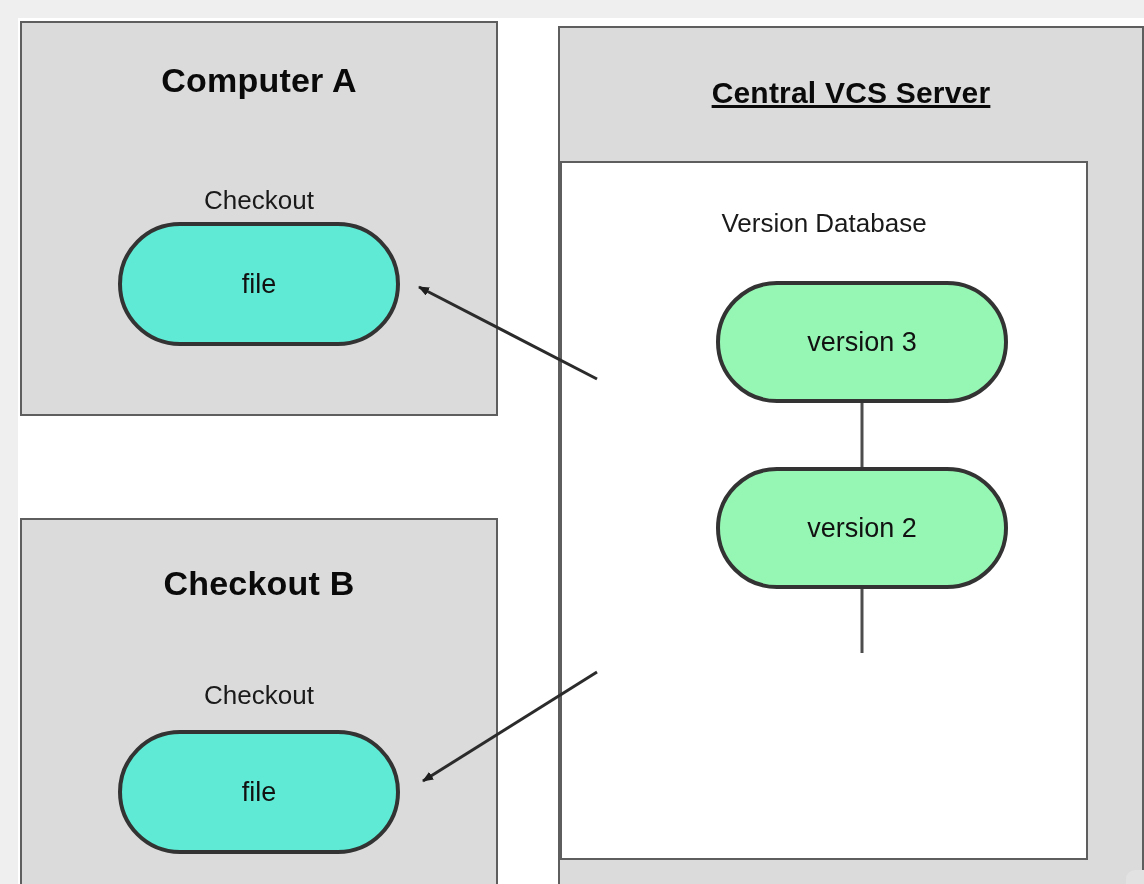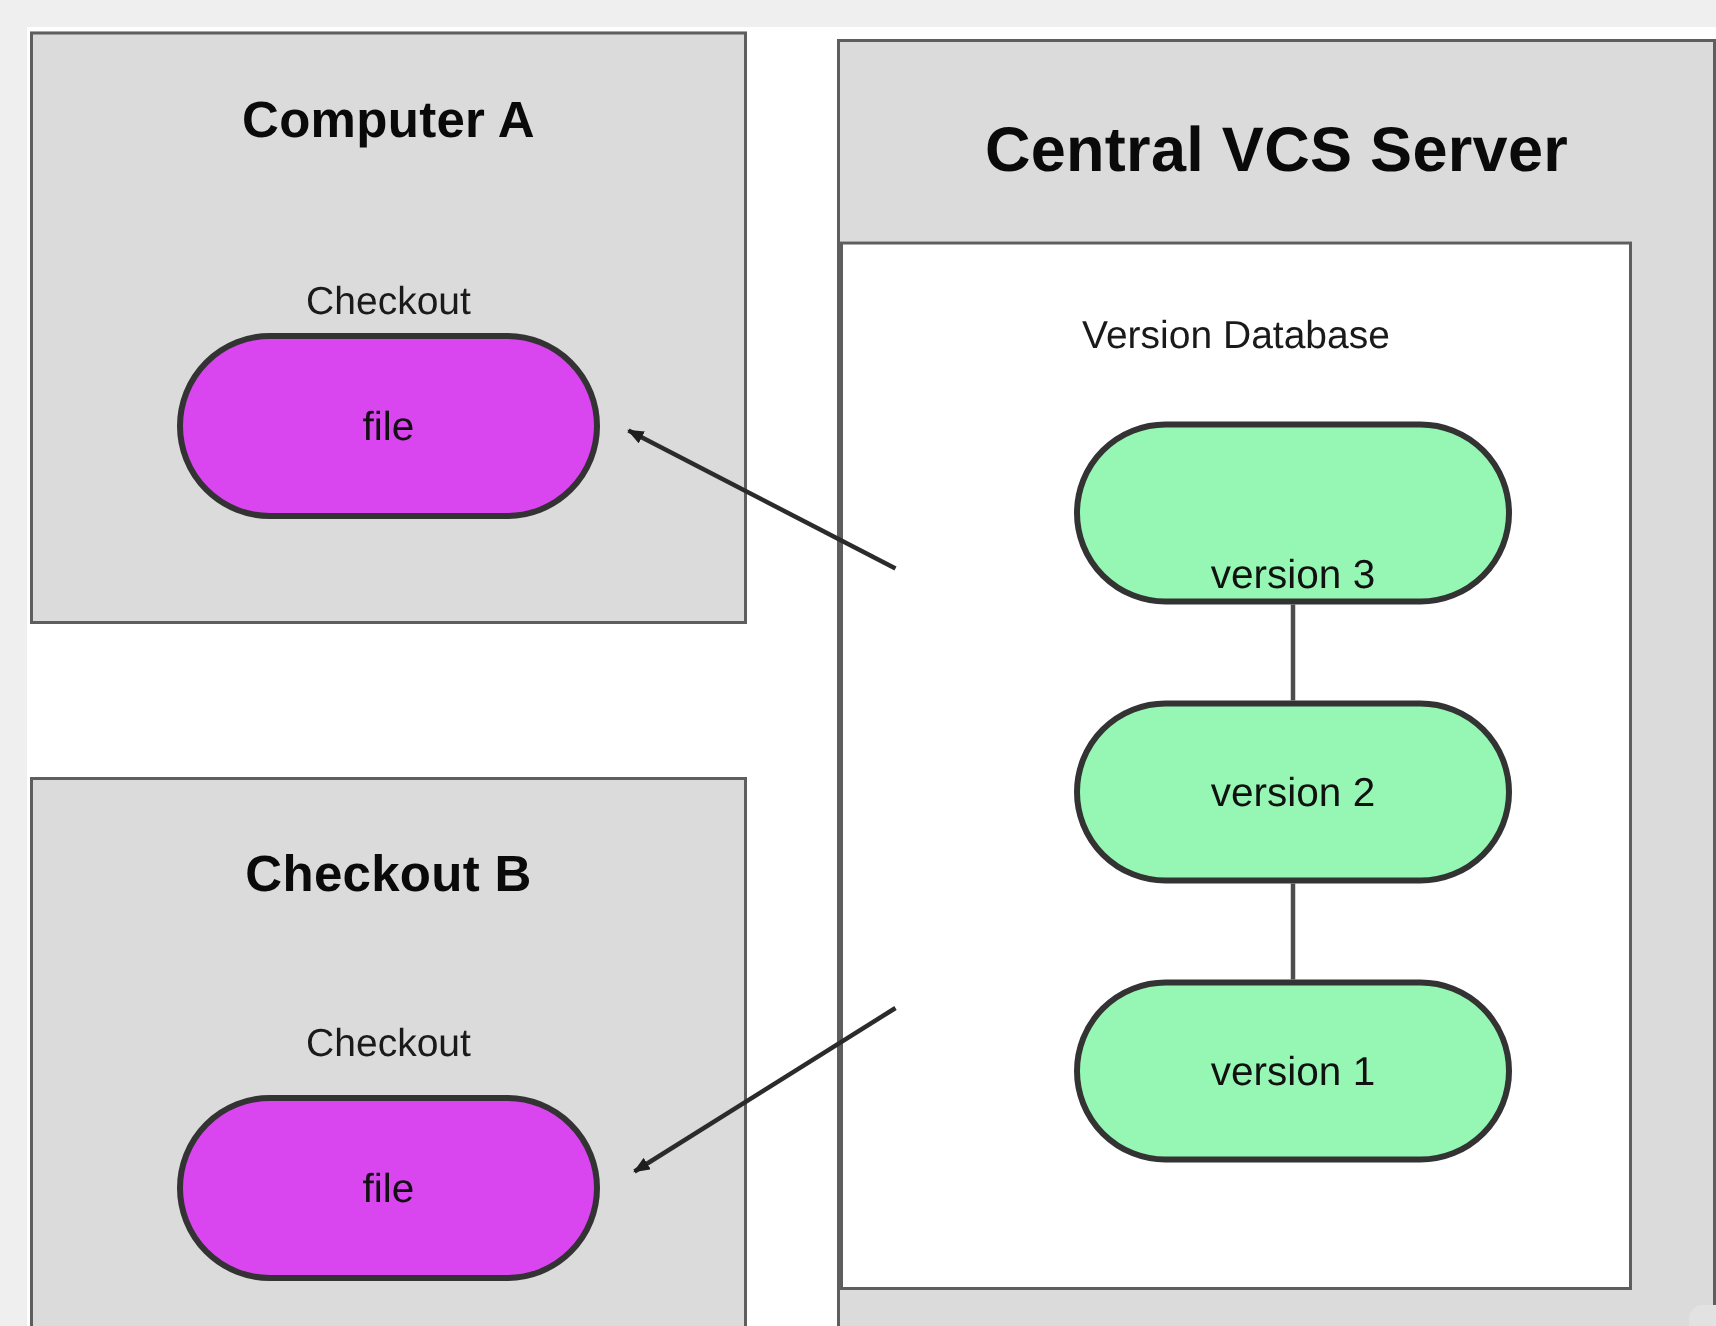--- a/index.html
+++ b/index.html
@@ -54,21 +54,21 @@
   .node {
     position: absolute;
     box-sizing: border-box;
     border: 4px solid #333333;
     border-radius: 62px;
     display: flex;
     align-items: center;
     justify-content: center;
     color: #111111;
   }
-  .node-file    { background: #d946ef; }
+  .node-file    { background: #5eead4; }
   .node-version { background: #96f7b4; }
   .node-label { pointer-events: none; }
 
   #svg-overlay {
     position: absolute;
     left: 0;
     top: 0;
     width: 1144px;
     height: 884px;
     overflow: visible;
@@ -99,35 +99,32 @@
 
   <div class="panel" style="left:20px; top:518px; width:478px; height:372px;">
     <div class="panel-title" style="top:44px; font-size:34px;">Checkout B</div>
     <div class="sub-label" style="top:160px; font-size:26px;">Checkout</div>
   </div>
   <div class="node node-file" style="left:118px; top:730px; width:282px; height:124px;">
     <span class="node-label" style="font-size:27px;">file</span>
   </div>
 
   <div class="panel" style="left:558px; top:26px; width:586px; height:864px;">
-    <div class="panel-title" style="top:48px; font-size:42px;">Central VCS Server</div>
+    <div class="panel-title" style="top:48px; font-size:30px;text-decoration:underline;">Central VCS Server</div>
   </div>
 
   <div class="inner-box" style="left:560px; top:161px; width:528px; height:699px;">
     <div class="sub-label" style="top:45px; font-size:26px;">Version Database</div>
   </div>
 
-  <div class="node node-version" style="left:716px; top:281px; width:292px; height:122px;align-items:flex-end;">
+  <div class="node node-version" style="left:716px; top:281px; width:292px; height:122px;">
     <span class="node-label" style="font-size:27px;">version 3</span>
   </div>
   <div class="node node-version" style="left:716px; top:467px; width:292px; height:122px;">
     <span class="node-label" style="font-size:27px;">version 2</span>
-  </div>
-  <div class="node node-version" style="left:716px; top:653px; width:292px; height:122px;">
-    <span class="node-label" style="font-size:27px;">version 1</span>
   </div>
 
   <svg id="svg-overlay">
     <defs>
       <marker id="arrowhead" markerWidth="11" markerHeight="9" refX="10" refY="4.5" orient="auto" markerUnits="userSpaceOnUse">
         <path d="M0,0 L11,4.5 L0,9 Z" fill="#1e1e1e"></path>
       </marker>
     </defs>
 
     <line x1="862" y1="403" x2="862" y2="467" stroke="#4d4d4d" stroke-width="3"></line>

